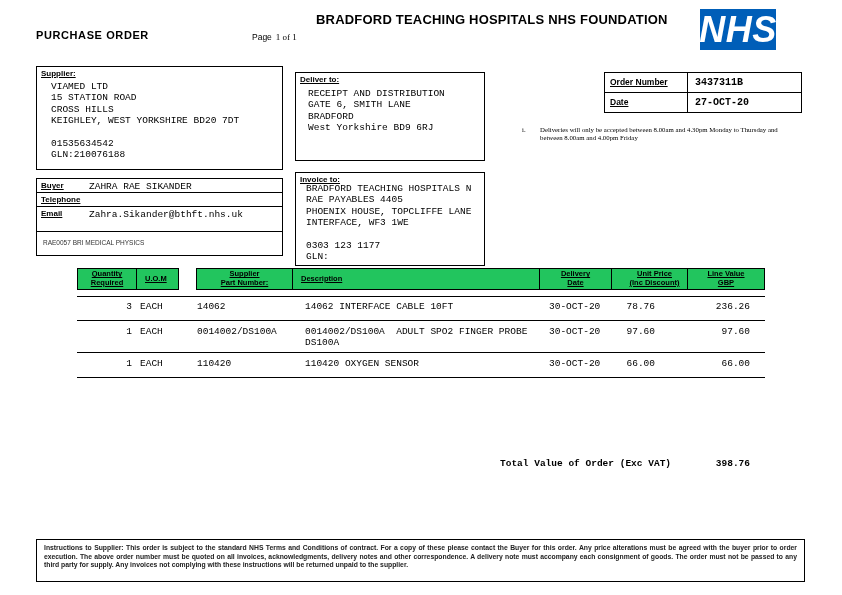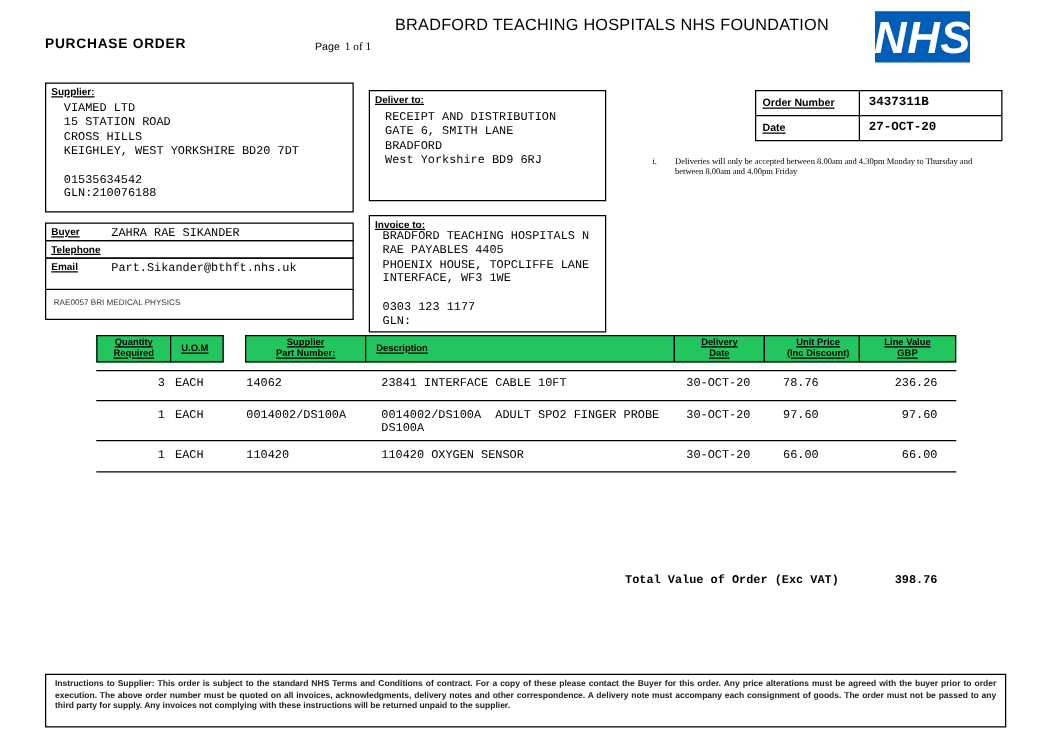--- a/index.html
+++ b/index.html
@@ -7,21 +7,21 @@
   body { font-family:"Liberation Sans", sans-serif; color:#000; }
   .page { position:relative; width:842px; height:595px; background:#fff; overflow:hidden; }
   .mono { font-family:"Liberation Mono","DejaVu Sans Mono",monospace; }
   .serif { font-family:"Liberation Serif", serif; }
   .pre { white-space:pre-wrap; }
 
   
   .po-title { position:absolute; left:36px; top:29px; font-size:11px; font-weight:bold; letter-spacing:0.6px; }
   .page-info { position:absolute; left:252px; top:32px; font-size:8.5px; }
   .page-info .val { font-family:Liberation Serif, serif; font-size:9px; margin-left:4px; }
-  .org-title { position:absolute; left:316px; top:12px; font-size:13px; font-weight:normal; letter-spacing:0.2px; }
+  .org-title { position:absolute; left:316px; top:12px; font-size:13px; font-weight:bold; letter-spacing:0.2px; }
   .nhs-logo { position:absolute; left:700px; top:9px; width:76px; height:41px; display:flex; align-items:center; justify-content:center; }
   .nhs-logo span { color:#fff; font-weight:bold; font-style:italic; font-size:36px; letter-spacing:0.5px; line-height:1; }
 
   
   .box { position:absolute; border:1.4px solid #000; background:#fff; }
   .box-label { position:absolute; top:2px; left:4px; font-size:8px; font-weight:bold; text-decoration:underline; }
   .addr { position:absolute; font-size:9.5px; line-height:11.4px; }
   .gap { height:11px; }
 
   .supplier-box { left:36px; top:66px; width:247px; height:104px; }
@@ -120,21 +120,21 @@
   <div class="brow row-buyer">
     <span class="lbl">Buyer</span>
     <span class="val mono">ZAHRA RAE SIKANDER</span>
   </div>
   <div class="brow row-telephone">
     <span class="lbl">Telephone</span>
     <span class="val mono"></span>
   </div>
   <div class="brow row-email">
     <span class="lbl">Email</span>
-    <span class="val mono">Part.Sikander@bthft.nhs.uk</span>
+    <span class="val mono">Zahra.Sikander@bthft.nhs.uk</span>
   </div>
   <div class="box dept-box">
     <div class="txt">RAE0057 BRI MEDICAL PHYSICS</div>
   </div>
 
   <div class="box deliver-box">
     <div class="box-label">Deliver to:</div>
     <div class="addr mono">
       <div>RECEIPT AND DISTRIBUTION</div>
       <div>GATE 6, SMITH LANE</div>
@@ -185,21 +185,21 @@
 
   <div class="hline" style="top:296px"></div>
   <div class="hline" style="top:320px"></div>
   <div class="hline" style="top:352px"></div>
   <div class="hline" style="top:377px"></div>
 
   <div class="trow" style="top:301px">
     <span class="cell c-qty mono">3</span>
     <span class="cell c-uom mono">EACH</span>
     <span class="cell c-part mono">14062</span>
-    <span class="cell c-desc mono pre">23841 INTERFACE CABLE 10FT</span>
+    <span class="cell c-desc mono pre">14062 INTERFACE CABLE 10FT</span>
     <span class="cell c-del mono">30-OCT-20</span>
     <span class="cell c-unit mono">78.76</span>
     <span class="cell c-line mono">236.26</span>
   </div>
 
   <div class="trow" style="top:326px">
     <span class="cell c-qty mono">1</span>
     <span class="cell c-uom mono">EACH</span>
     <span class="cell c-part mono">0014002/DS100A</span>
     <span class="cell c-desc mono pre">0014002/DS100A  ADULT SPO2 FINGER PROBE

